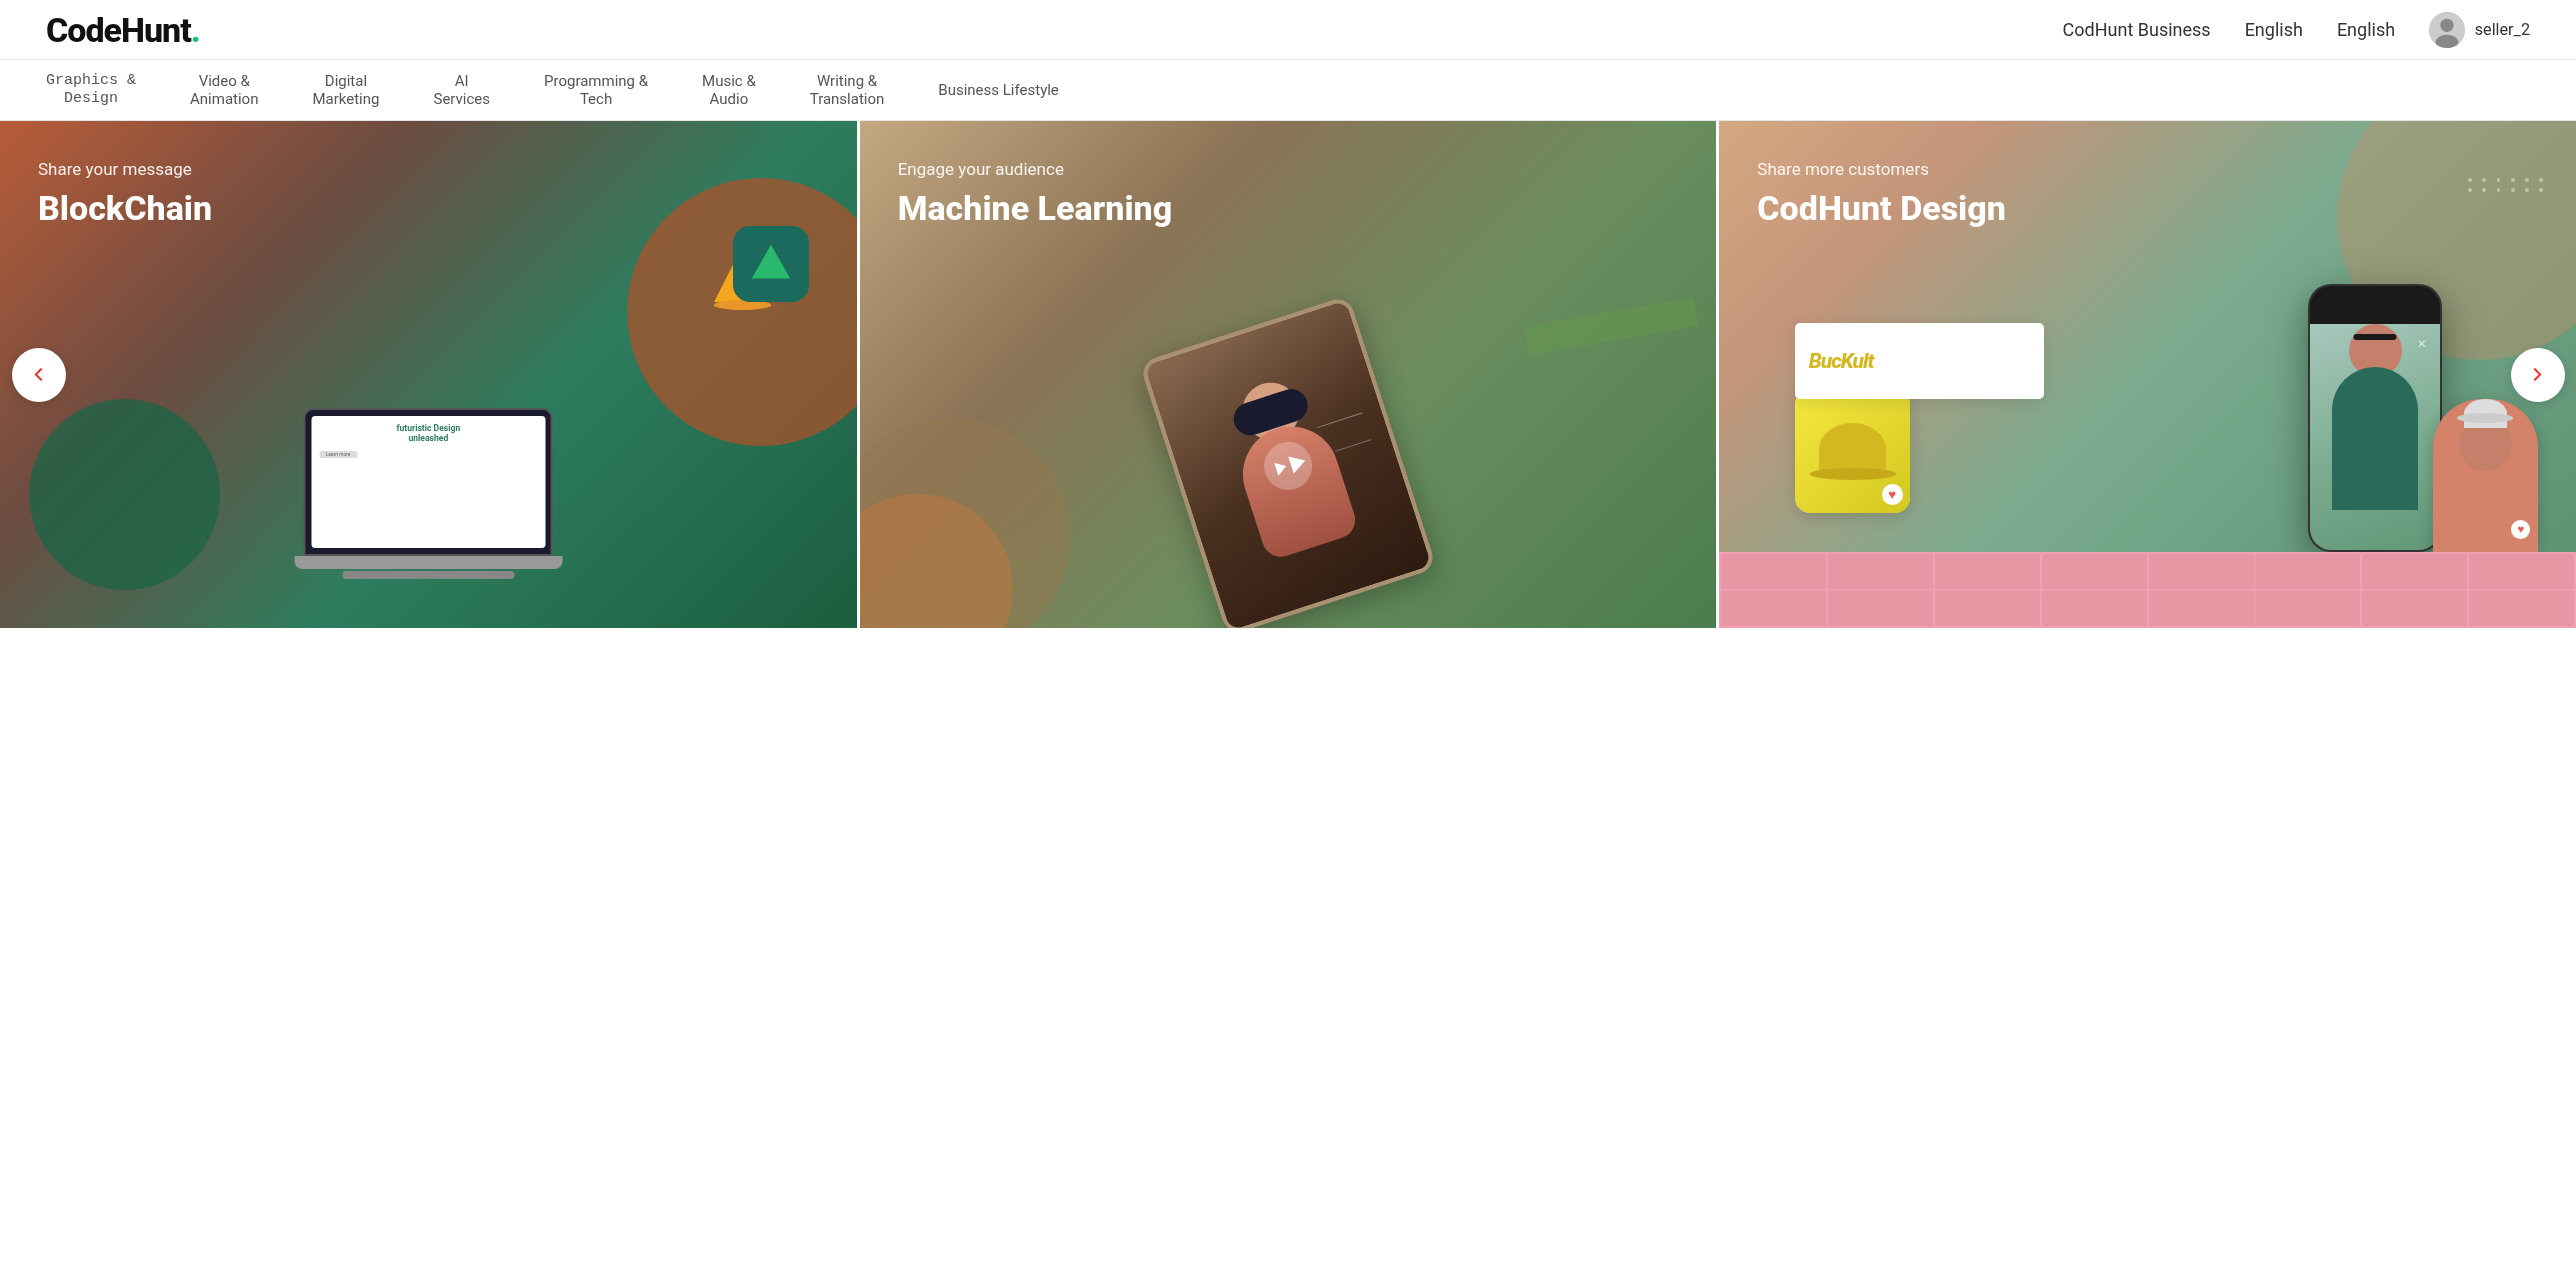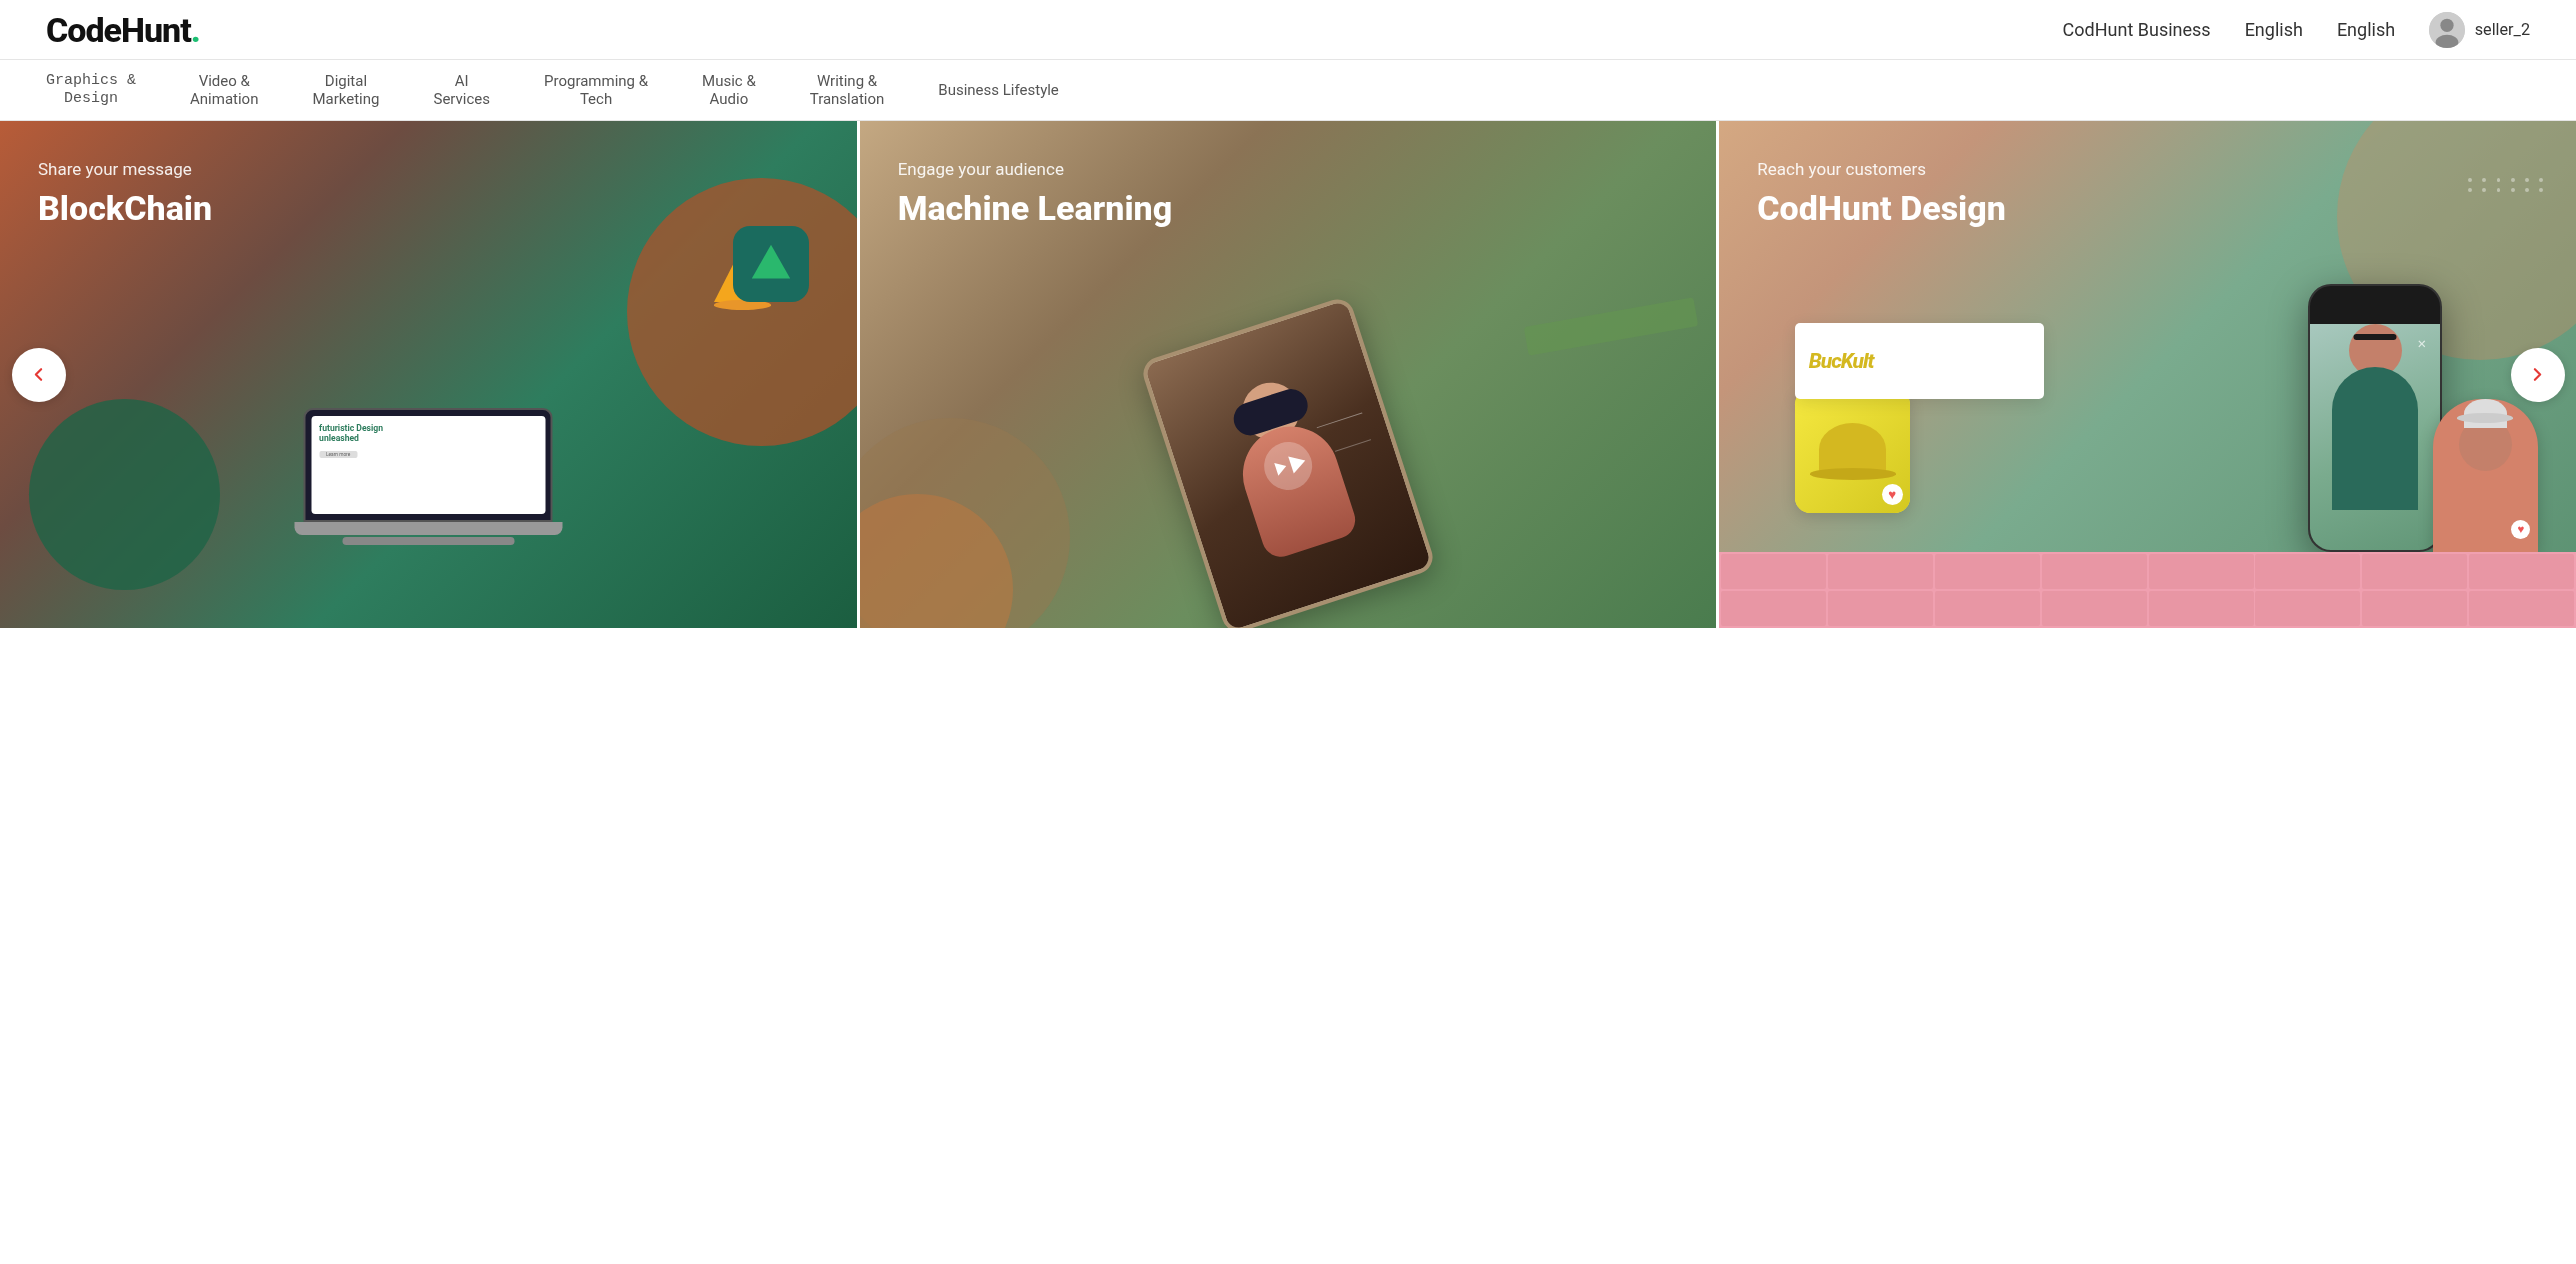--- a/index.html
+++ b/index.html
@@ -277,21 +277,21 @@
   <button class="arrow-btn arrow-left">
     <svg viewBox="0 0 24 24" fill="none" stroke="#e53935" stroke-width="2.5" stroke-linecap="round" stroke-linejoin="round">
       <polyline points="15 18 9 12 15 6"></polyline>
     </svg>
   </button>
 
   <div class="carousel-card">
     <div class="card-bg-1">
 
       <div style="position:absolute;bottom:29px;left:50%;transform:translateX(-50%);width:287px;height:191px;">
-        <div style="width:249px;height:114px;background:#1a1a2e;border-radius:9.6px 9.6px 0 0;border:2.9px solid #555;overflow:hidden;padding:5.7px;margin:0 auto;">
+        <div style="width:249px;height:148px;background:#1a1a2e;border-radius:9.6px 9.6px 0 0;border:2.9px solid #555;overflow:hidden;padding:5.7px;margin:0 auto;text-align:center;">
           <div style="background:#fff;width:100%;height:100%;border-radius:3.8px;padding:7.6px;font-size:6.7px;color:#333;">
             <div style="color:#2e7d5e;font-weight:bold;font-size:8.6px;margin-bottom:3.8px;">futuristic Design<br>unleashed</div>
             <div style="width:38px;height:7.6px;background:#ddd;border-radius:1.9px;margin-top:7.6px;display:flex;align-items:center;justify-content:center;font-size:4.8px;color:#666;">Learn more</div>
           </div>
         </div>
         <div style="width:268px;height:13.4px;background:#999;border-radius:0 0 7.6px 7.6px;margin:0 auto;"></div>
         <div style="width:172px;height:7.6px;background:#888;border-radius:3.8px;margin:1.9px auto;"></div>
       </div>
 
       <div style="position:absolute;top:124px;right:76px;width:67px;height:67px;">
@@ -415,21 +415,21 @@
         <div style="background:#e896a4;border-radius:1.9px;"></div>
         <div style="background:#e896a4;border-radius:1.9px;"></div>
         <div style="background:#e896a4;border-radius:1.9px;"></div>
         <div style="background:#e896a4;border-radius:1.9px;"></div>
         <div style="background:#e896a4;border-radius:1.9px;"></div>
         <div style="background:#e896a4;border-radius:1.9px;"></div>
         <div style="background:#e896a4;border-radius:1.9px;"></div>
       </div>
     </div>
     <div class="card-overlay">
-      <div class="card-subtitle">Reach your customers</div>
+      <div class="card-subtitle">Share more customers</div>
       <div class="card-title">CodHunt Design</div>
     </div>
   </div>
 
   <button class="arrow-btn arrow-right">
     <svg viewBox="0 0 24 24" fill="none" stroke="#e53935" stroke-width="2.5" stroke-linecap="round" stroke-linejoin="round">
       <polyline points="9 18 15 12 9 6"></polyline>
     </svg>
   </button>
 

